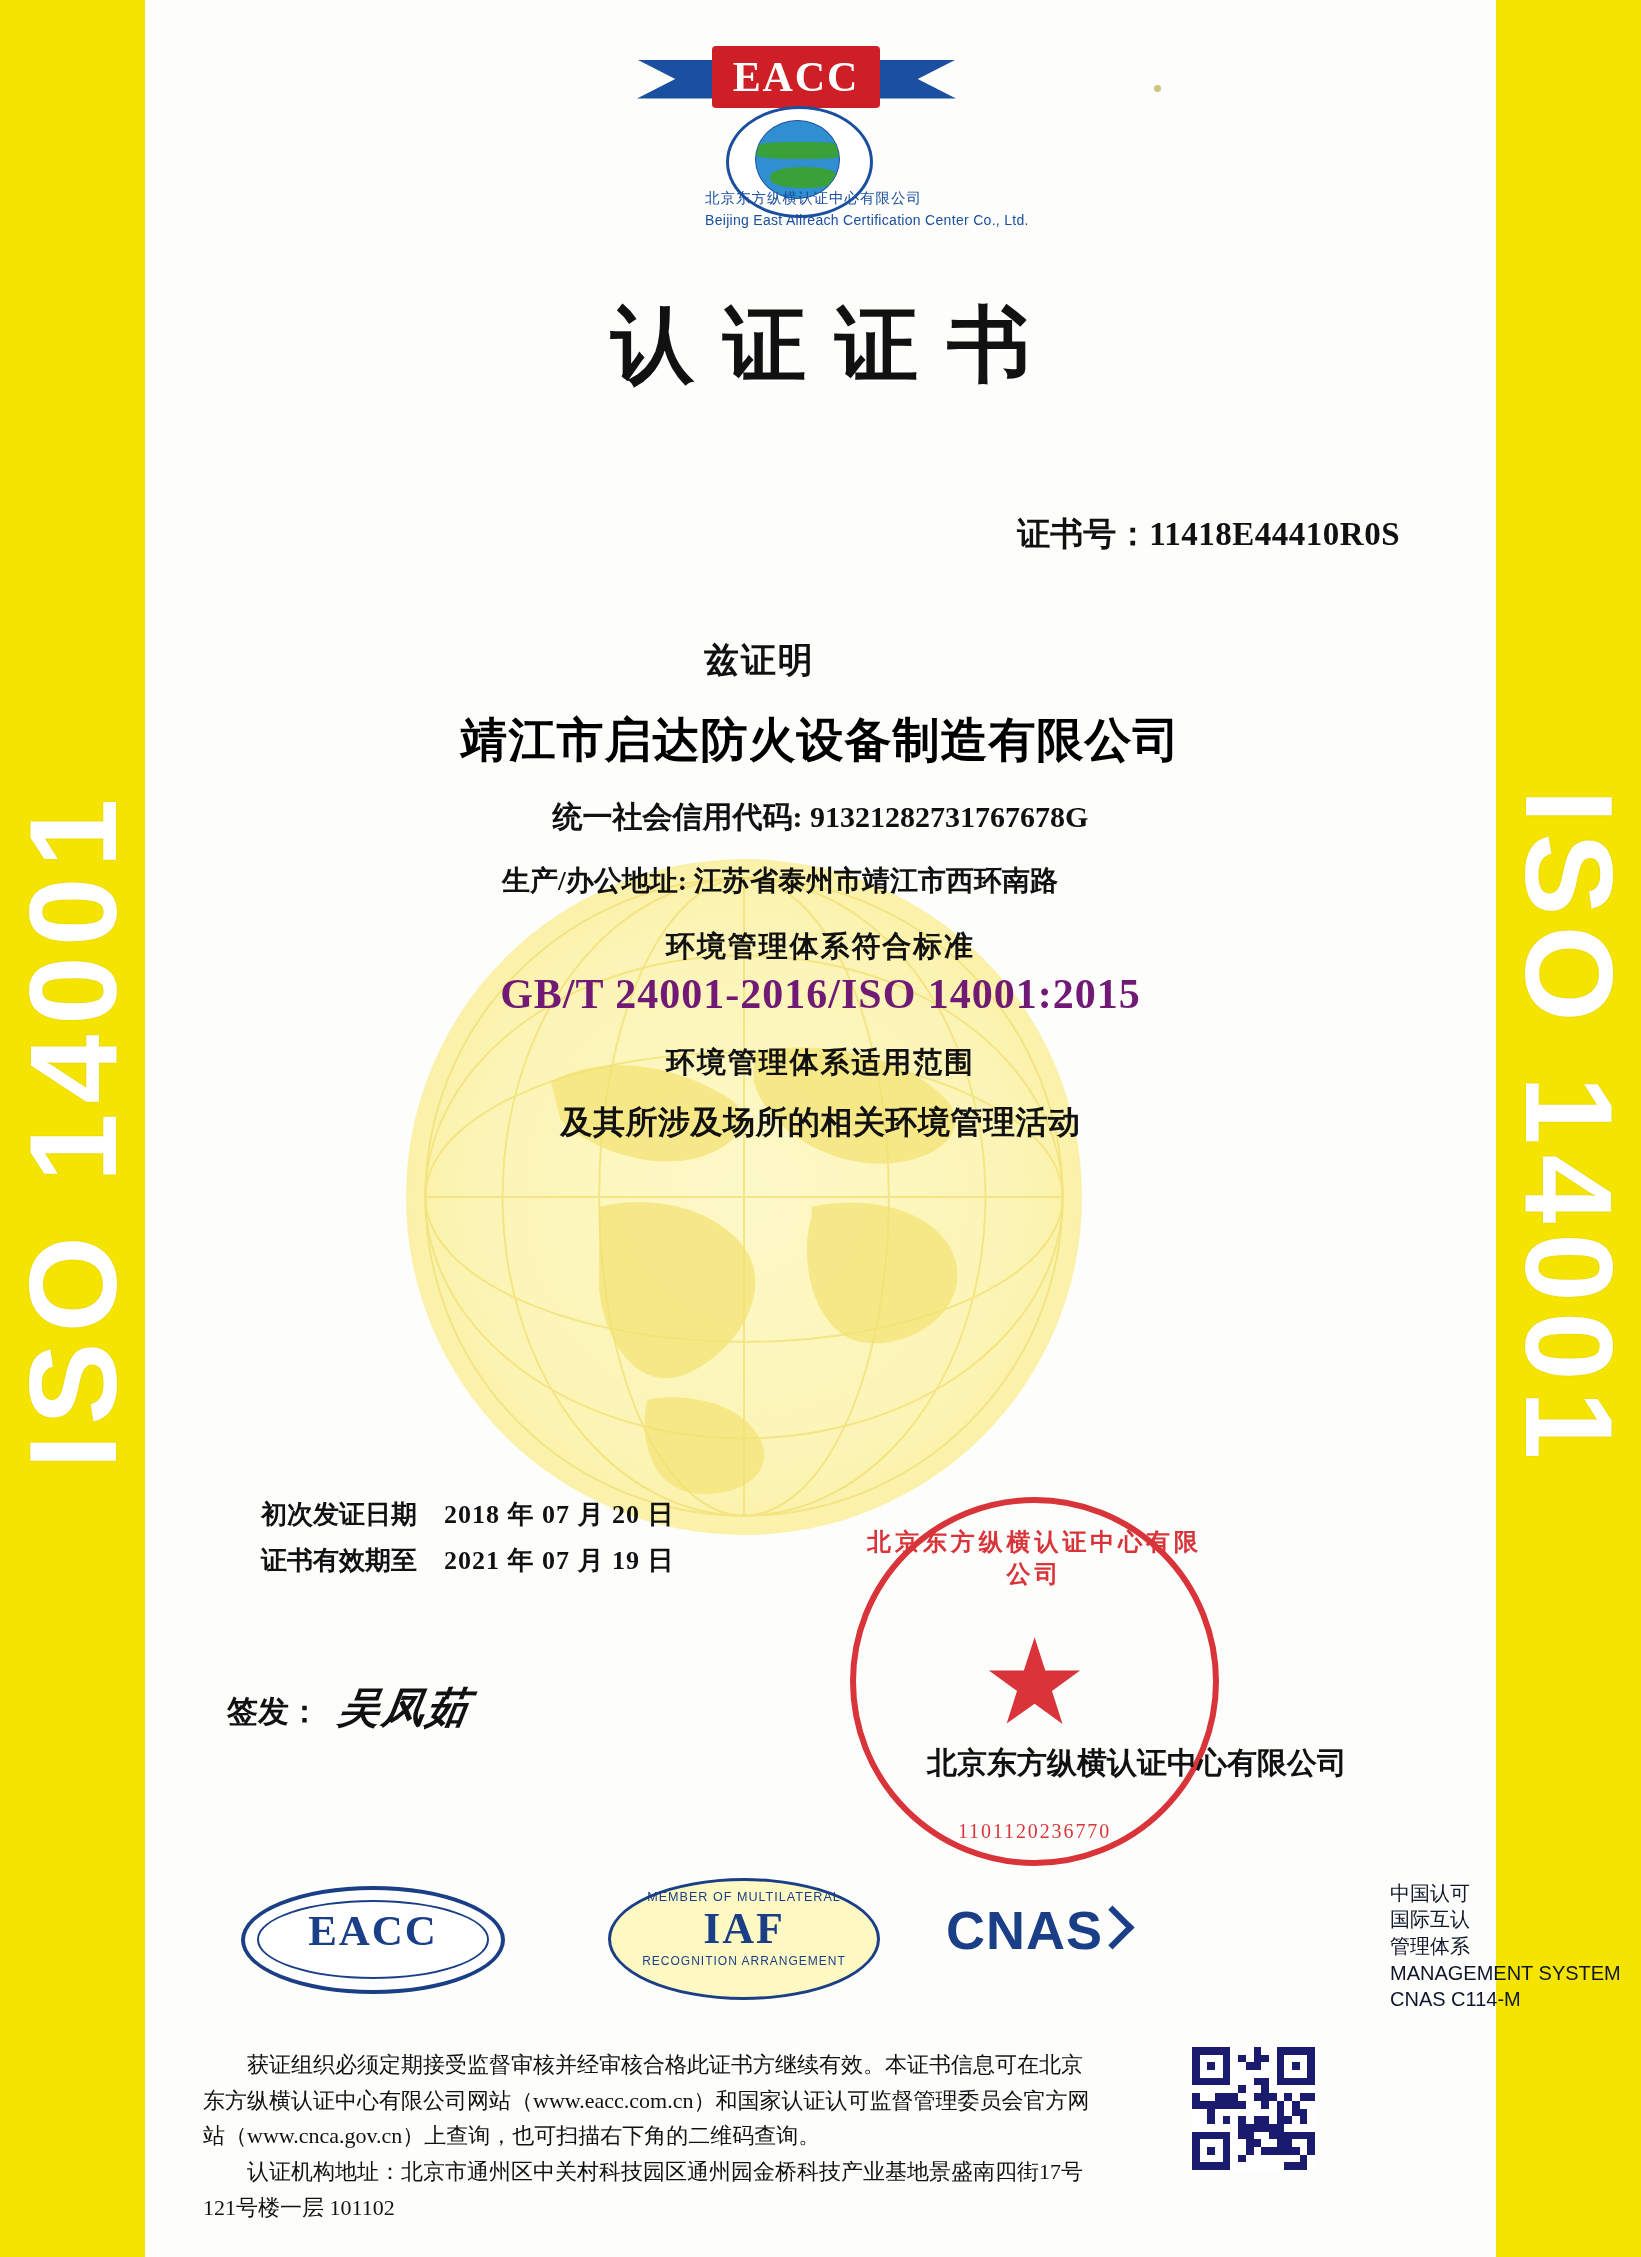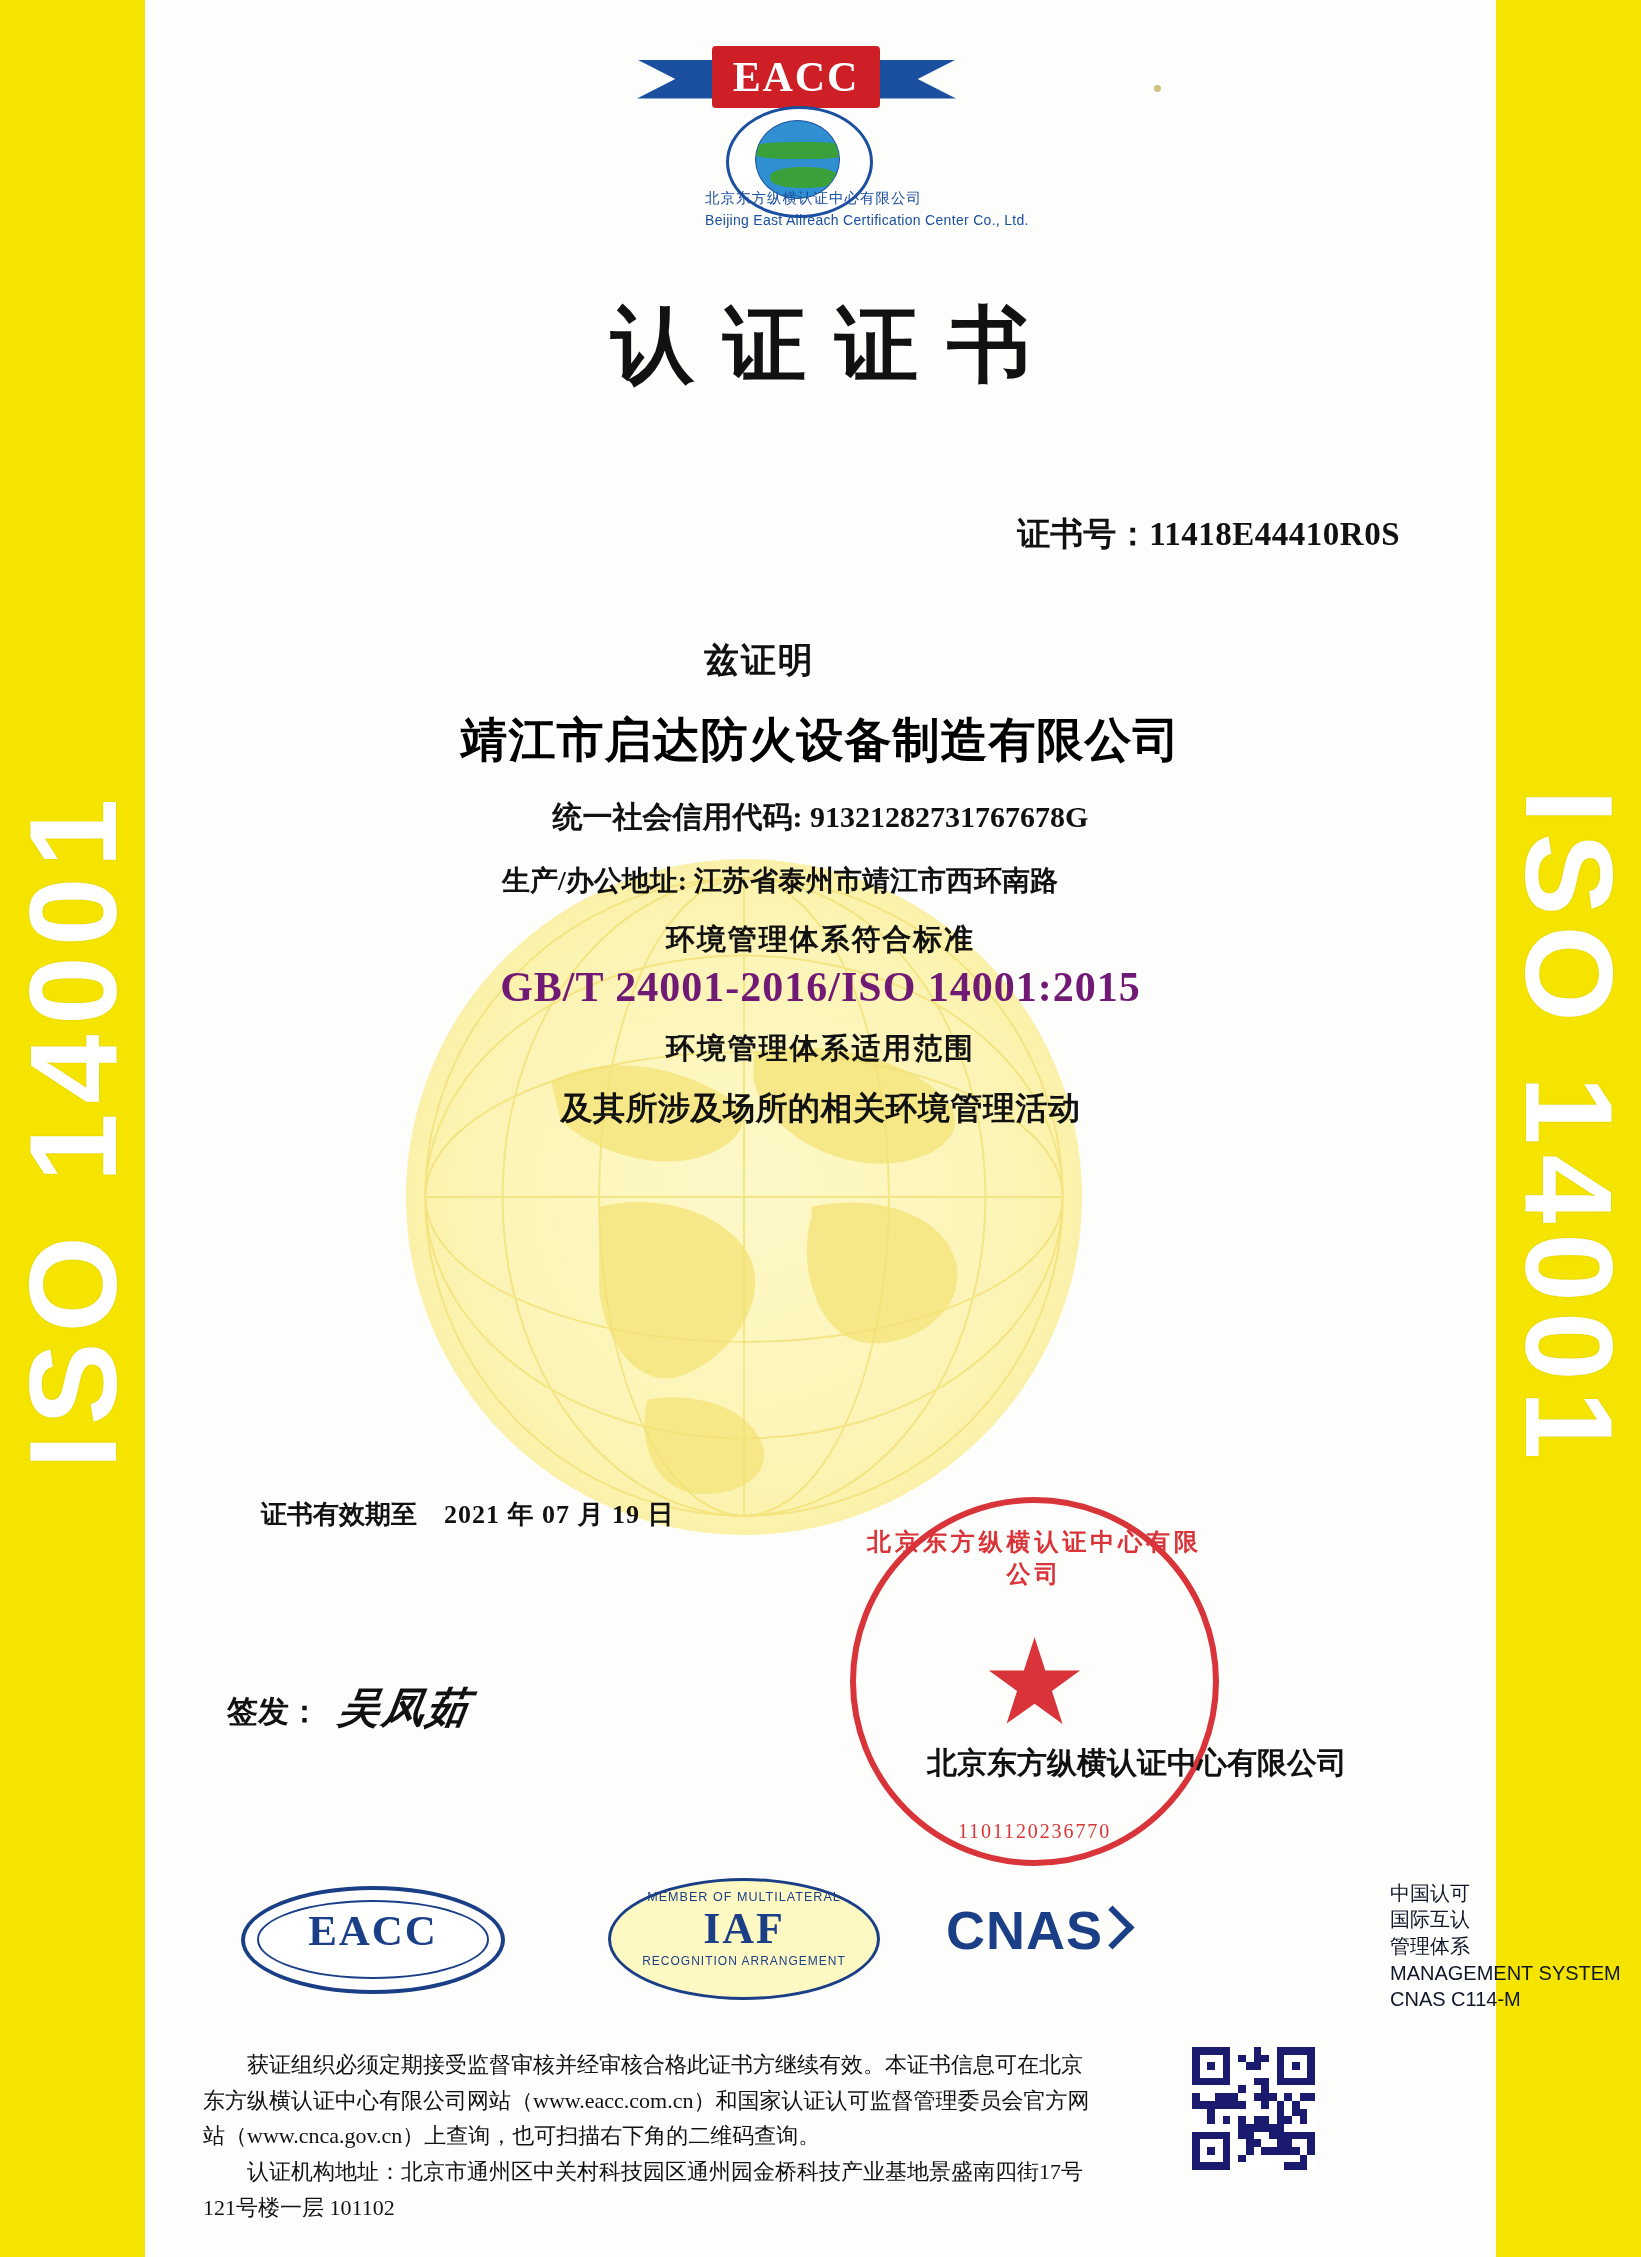--- a/index.html
+++ b/index.html
@@ -221,21 +221,21 @@
   .addr-block {
     margin-top: 23px;
     text-align: left;
     padding-left: 319px;
     font-size: 28px;
     font-weight: bold;
     color: #111;
     line-height: 1.45;
   }
   .sec-label {
-    margin-top: 18px;
+    margin-top: 25px;
     font-size: 29px;
     font-weight: bold;
     letter-spacing: 1.9px;
     color: #111;
   }
   .standard {
     margin-top: 3px;
     font-size: 42px;
     font-weight: bold;
     letter-spacing: 1px;
@@ -523,20 +523,23 @@
       <div class="sec-label">环境管理体系符合标准</div>
       <div class="standard">GB/T 24001-2016/ISO 14001:2015</div>
       <div class="sec-label">环境管理体系适用范围</div>
       <div class="scope">
         <div>及其所涉及场所的相关环境管理活动</div>
       </div>
     </div>
 
     <div class="dates">
       <div class="row">
+        <span class="dlabel">初次发证日期</span><span class="dval">2018 年 07 月 20 日</span>
+      </div>
+      <div class="row">
         <span class="dlabel">证书有效期至</span><span class="dval">2021 年 07 月 19 日</span>
       </div>
     </div>
 
     <div class="sign-row">
       <span>签发：</span><span class="sign-name">吴凤茹</span>
     </div>
 
     <div class="seal">
       <div class="seal-arc">北京东方纵横认证中心有限公司</div>

